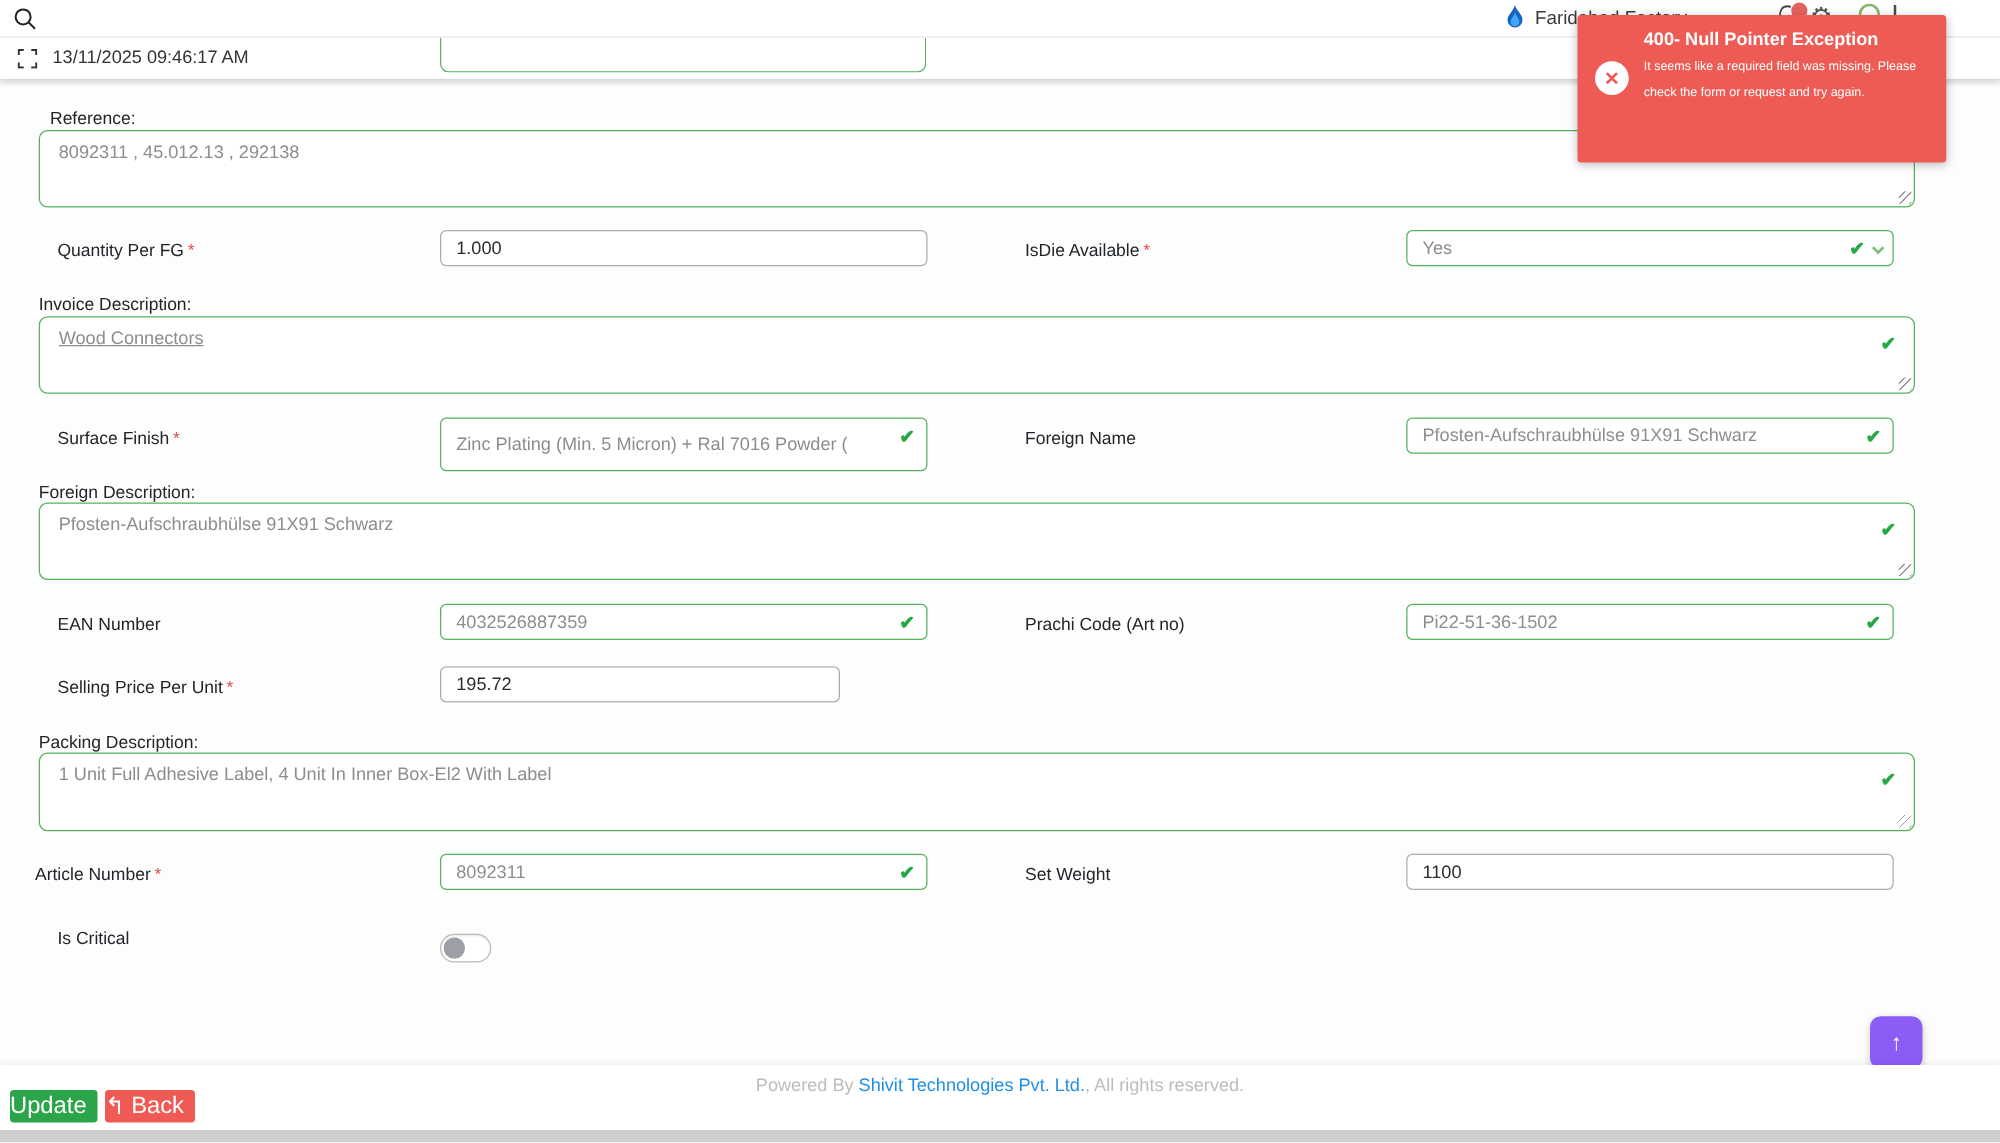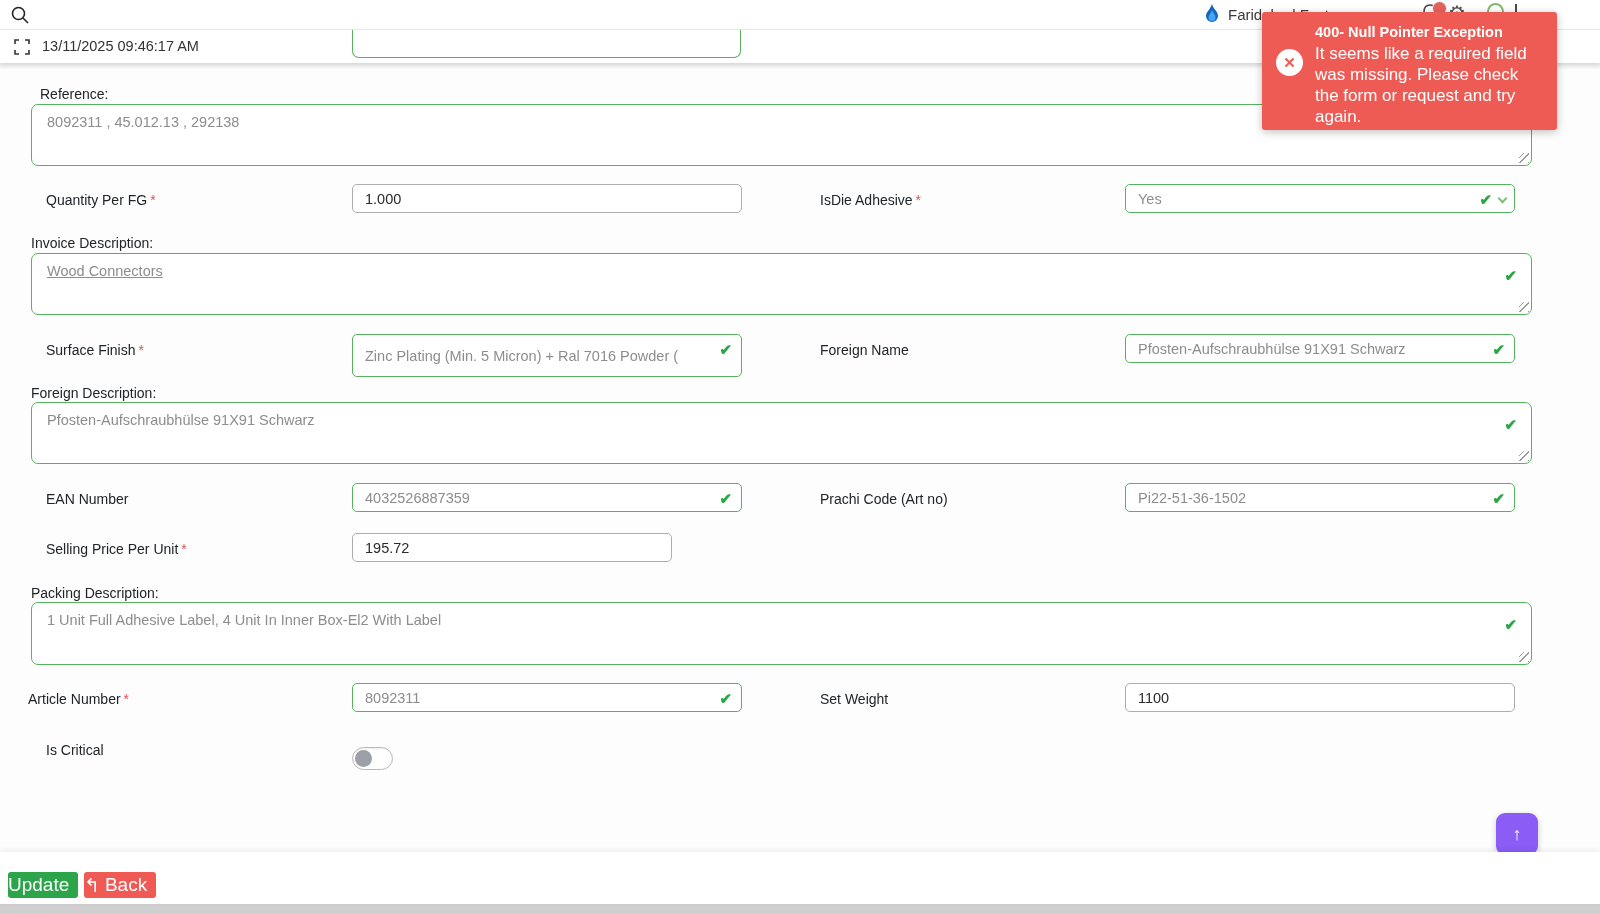--- a/index.html
+++ b/index.html
@@ -22,21 +22,21 @@
   .fs-ic { position:absolute; left:14px; top:9px; width:16px; height:16px; cursor:pointer; }
   .datetime { position:absolute; left:42px; top:8px; font-size:14.5px; color:#333; }
   .cutfield { position:absolute; left:352px; top:0; width:389px; height:28px; background:#fff; border:1px solid #55b35d; border-top:none; border-radius:0 0 7px 7px; }
 
   
   .toast { position:absolute; left:1262px; top:12px; width:295px; height:118px; background:#ee5b55; border-radius:3px; z-index:50;
            display:flex; padding:10px 13px 10px 14px; gap:12px; box-shadow:0 2px 8px rgba(0,0,0,.25); color:#fff; }
   .toast-ic { flex:0 0 27px; width:27px; height:27px; background:#fff; border-radius:50%; color:#ee5b55; font-weight:bold;
               display:flex; align-items:center; justify-content:center; font-size:15px; margin-top:27px; cursor:pointer; }
   .toast-title { font-size:14.5px; font-weight:bold; margin:2px 0 3px; }
-  .toast-msg { font-size:17px; line-height:21px; }
+  .toast-msg { font-size:10px; line-height:21px; }
 
   
   .lbl { position:absolute; font-size:14px; color:#212529; white-space:nowrap; }
   .req { color:#e05252; margin-left:3px; }
   .box { position:absolute; background:#fff; border:1px solid #adadad; border-radius:5px; font-size:14.5px; color:#2b2b2b;
          display:flex; align-items:center; padding:0 12px; overflow:hidden; white-space:nowrap; }
   .box.valid { border-color:#55b35d; }
   .gray { color:#8d8d8d; }
   .area { position:absolute; background:#fff; border:1px solid #55b35d; border-radius:7px; font-size:14.5px; color:#8d8d8d;
           padding:9px 34px 9px 15px; overflow:hidden; }
@@ -111,21 +111,21 @@
   <span>8092311 , 45.012.13 , 292138</span>
   <span class="check" style="right:14px; top:12px;">✔</span>
   <span class="rh"></span>
 </div>
 
 <span class="lbl" style="left:46px; top:192px;"><span>Quantity Per FG</span><span class="req">*</span></span>
 <div class="box" style="left:352px; top:184px; width:390px; height:29px;">
   <span>1.000</span>
 </div>
 
-<span class="lbl" style="left:820px; top:192px;"><span>IsDie Adhesive</span><span class="req">*</span></span>
+<span class="lbl" style="left:820px; top:192px;"><span>IsDie Available</span><span class="req">*</span></span>
 <div class="box valid" style="left:1125px; top:184px; width:390px; height:29px; padding-right:44px;">
   <span class="gray">Yes</span>
   <span class="check" style="right:22px; top:7px;">✔</span>
   <span class="chev" style="right:8px; top:10px;"></span>
 </div>
 
 <span class="lbl" style="left:31px; top:235px;"><span>Invoice Description:</span></span>
 <div class="area" style="left:31px; top:253px; width:1501px; height:62px;text-decoration:underline;">
   <span>Wood Connectors</span>
   <span class="check" style="right:14px; top:14px;">✔</span>
@@ -196,14 +196,17 @@
 </div>
 
 <div class="footerbar">
   <div class="btn btn-update">
     <span>Update</span>
   </div>
   <div class="btn btn-back">
     <span>↰</span>
     <span>Back</span>
   </div>
+  <div class="powered">
+    <span>Powered By </span><a href="#">Shivit Technologies Pvt. Ltd.</a><span>, All rights reserved.</span>
+  </div>
 </div>
 <div class="graystrip"></div>
 
 </body></html>

